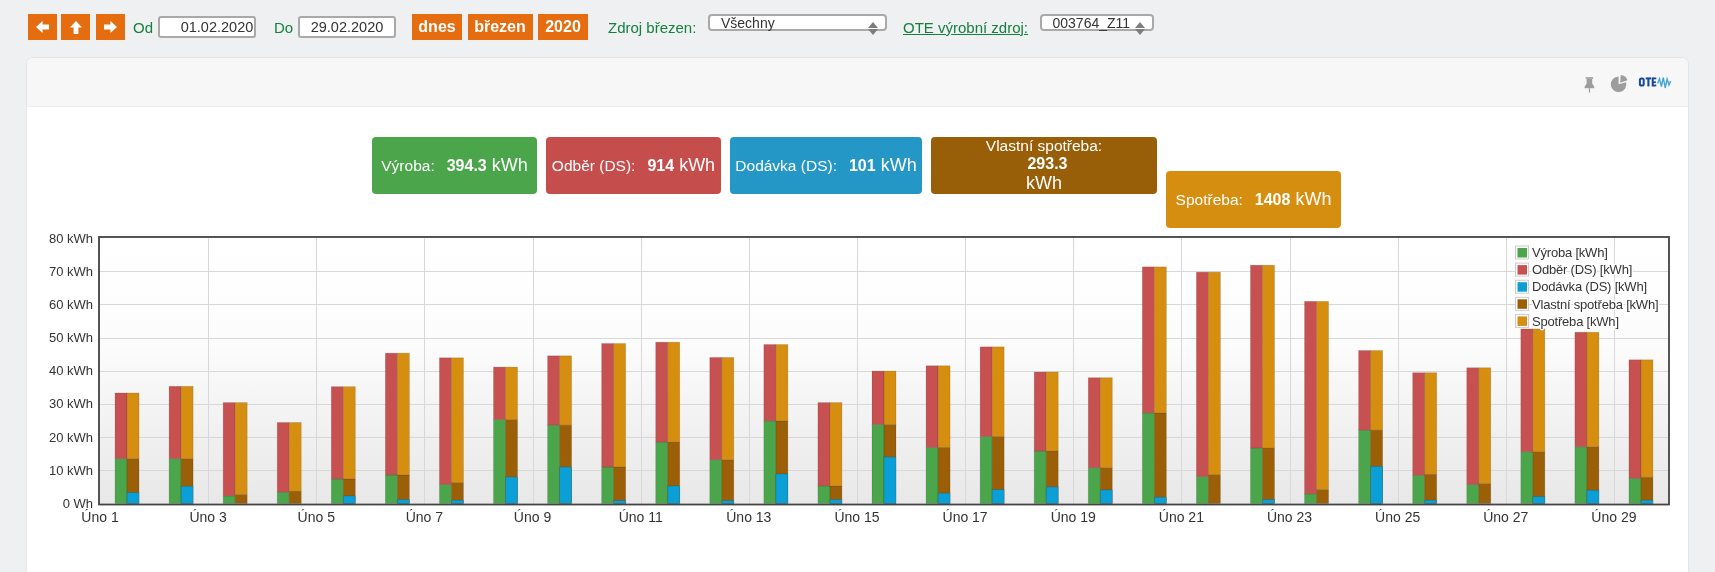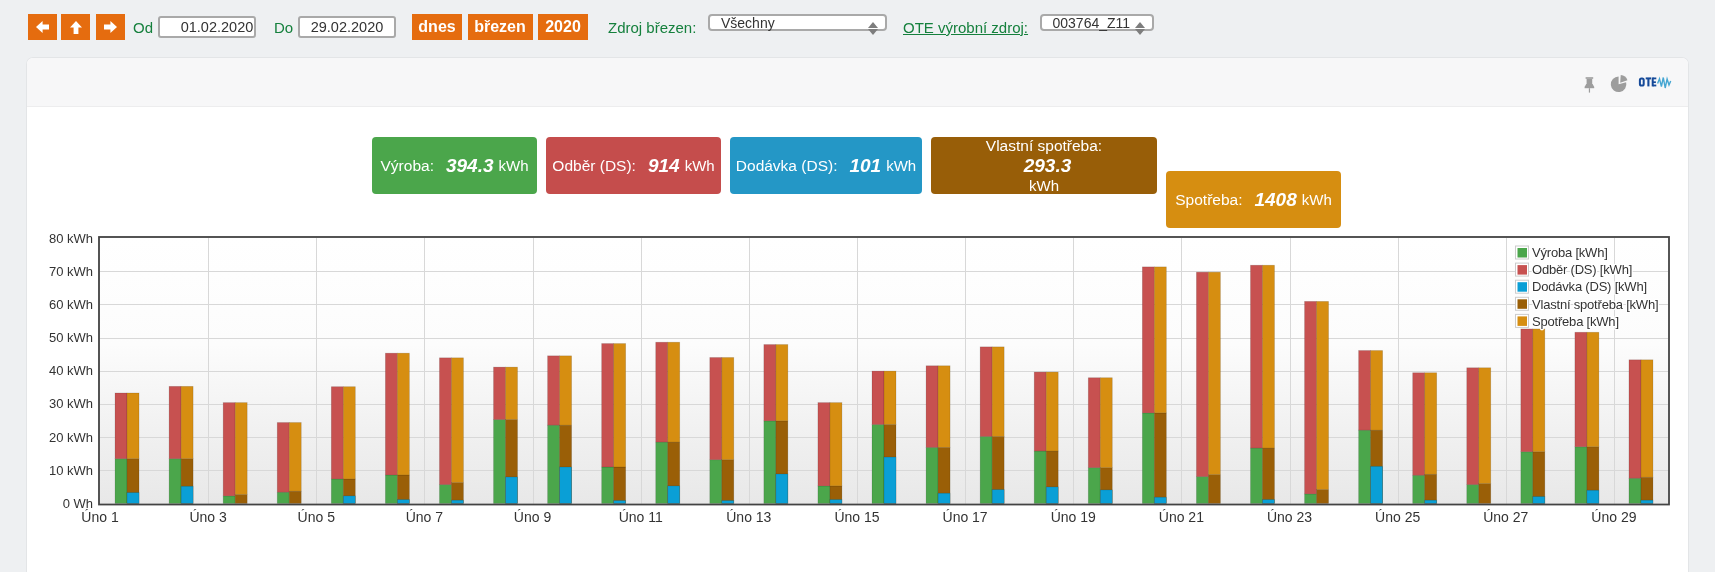--- a/index.html
+++ b/index.html
@@ -20,22 +20,22 @@
 .spin { position:absolute; right:7px; top:4px; width:10px; height:17px; }
 .spin:before { content:""; position:absolute; left:0; top:2px;
   border-left:5px solid transparent; border-right:5px solid transparent;
   border-bottom:6px solid #7d7d7d; }
 .spin:after { content:""; position:absolute; left:0; bottom:2px;
   border-left:5px solid transparent; border-right:5px solid transparent;
   border-top:6px solid #7d7d7d; }
 .sumbox { position:absolute; top:137px; height:57px; border-radius:4px; color:#fff;
   display:flex; align-items:center; justify-content:center; white-space:nowrap; }
 .sumbox .l { font-size:15.5px; }
-.sumbox .n { font-size:19px; font-weight:bold; margin:0 5px 0 12px;font-style:italic; }
-.sumbox .u { font-size:15px; }
+.sumbox .n { font-size:16px; font-weight:bold; margin:0 5px 0 12px; }
+.sumbox .u { font-size:18px; }
 .arr { display:block; }
 </style>
 </head>
 <body>
 
 <div class="btn" style="left:28px; width:29px;">
     <svg class="arr" width="15" height="14" viewBox="0 0 15 14">
       <path fill="#fff" d="M7.6 1 L1 7 L7.6 13 L7.6 9.4 L14 9.4 L14 4.6 L7.6 4.6 Z"></path>
     </svg>
   </div>

